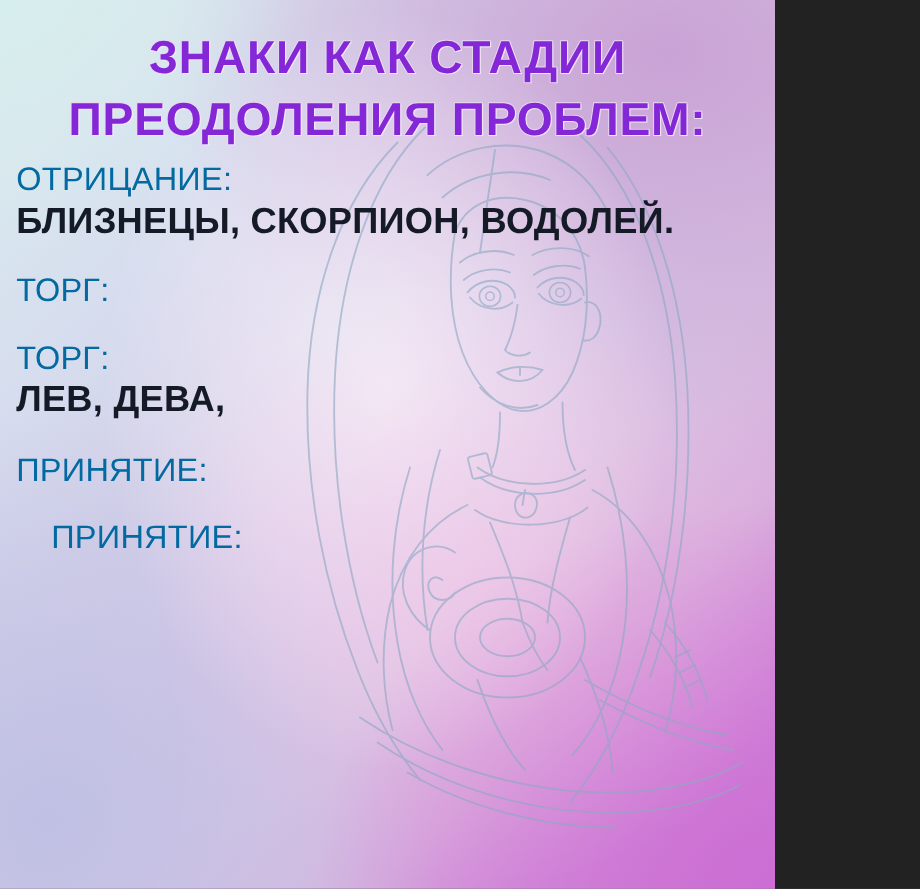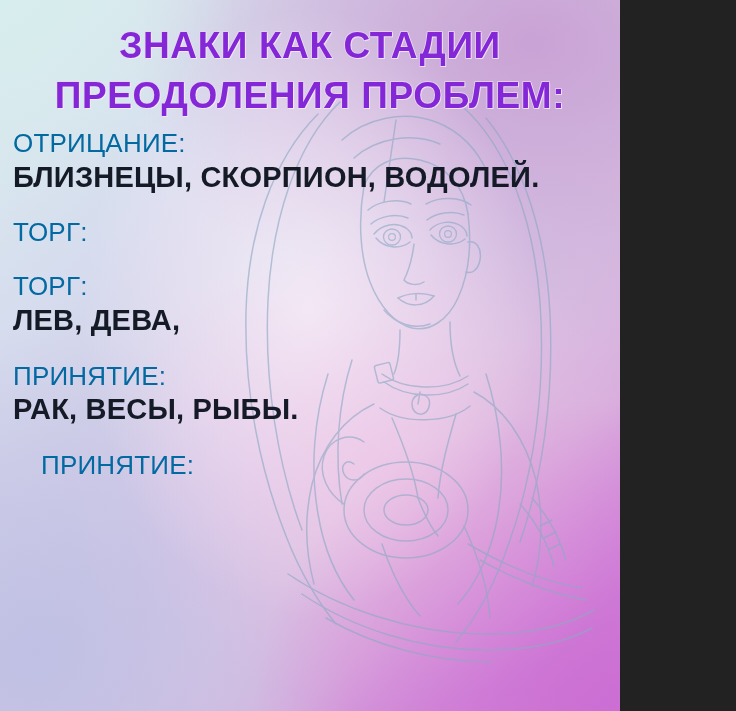--- a/index.html
+++ b/index.html
@@ -238,21 +238,20 @@
         <span class="stage-label">ТОРГ:</span>
       </div>
 
       <div class="stage">
         <span class="stage-label">ТОРГ:</span>
         <span class="stage-signs">ЛЕВ, ДЕВА,</span>
       </div>
 
       <div class="stage">
         <span class="stage-label">ПРИНЯТИЕ:</span>
-        <span class="stage-signs">РАК, ВЕСЫ, РЫБЫ.</span>
       </div>
 
       <div class="stage">
         <span class="stage-label">ПРИНЯТИЕ:</span>
       </div>
 
     </div>
   </div>
 </div>
 

